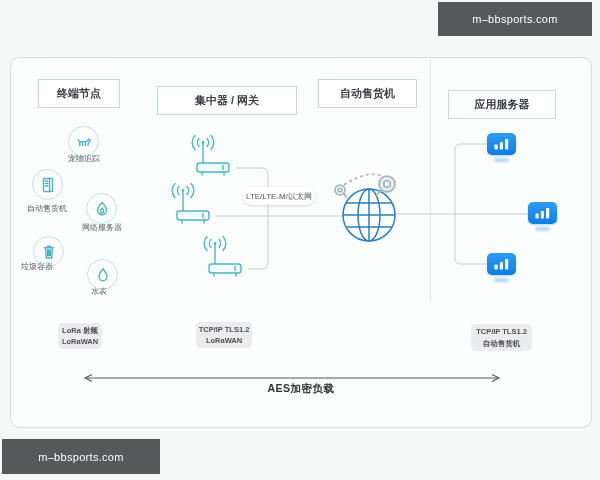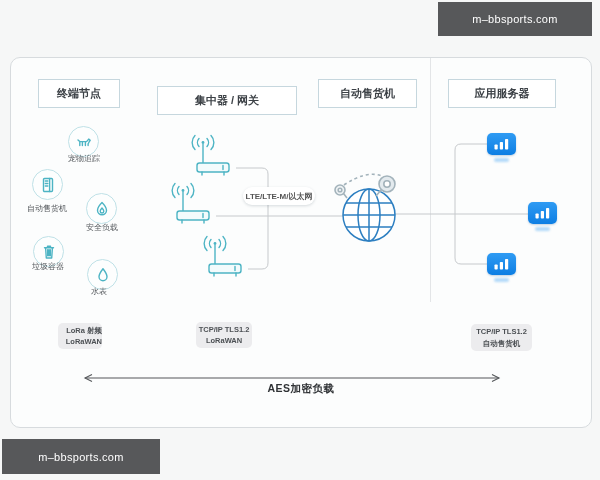--- a/index.html
+++ b/index.html
@@ -26,21 +26,21 @@
     width:29px;height:29px;border:1px solid #bfe1e7;border-radius:50%;
     background:#fdfefe;display:flex;align-items:center;justify-content:center;z-index:2;
   }
   .devlabel{
     width:70px;text-align:center;font-size:8px;color:#565a5e;z-index:2;
   }
   .lte-label{
     width:72px;height:18px;background:#fff;border-radius:9px;
     box-shadow:0 1px 3px rgba(40,60,80,.18);
     display:flex;align-items:center;justify-content:center;
-    font-size:8px;color:#555;font-weight:bold;z-index:3;
+    font-size:8px;color:#555;font-weight:normal;z-index:3;
   }
   .appsq{
     width:29px;height:22px;border-radius:5px;
     background:linear-gradient(180deg,#2f9bf3,var(--server-blue,#0d7ee3));
     box-shadow:0 1px 2px rgba(20,80,140,.25);
     display:flex;align-items:center;justify-content:center;z-index:2;
   }
   .refl{
     width:15px;height:4px;border-radius:2px;
     background:rgba(120,190,245,.55);filter:blur(1px);z-index:2;
@@ -88,21 +88,21 @@
 
 <div class="abs stage-btn" style="left:38px;top:79px;width:80px;">
     <span>终端节点</span>
   </div>
 <div class="abs stage-btn" style="left:157px;top:86px;width:138px;">
     <span>集中器 / 网关</span>
   </div>
 <div class="abs stage-btn" style="left:318px;top:79px;width:97px;">
     <span>自动售货机</span>
   </div>
-<div class="abs stage-btn" style="left:448px;top:79px;width:106px;text-align:right;">
+<div class="abs stage-btn" style="left:448px;top:90px;width:106px;text-align:right;">
     <span>应用服务器</span>
   </div>
 
 <div class="abs dev comp" style="left:68px;top:126px;">
   <svg width="18" height="18" viewBox="0 0 18 18">
     <path class="tealStroke" d="M3,7 L4.8,8.6 M4.8,8.6 H11.6 L13.7,6.1 L15.2,7.4 L13.8,9.3 V9.8 M4.8,8.6 V12.6 M7.4,12.6 V9.8 M10.4,12.6 V9.8 M13.1,12.6 V10.6"></path>
   </svg>
 </div>
 <div class="abs devlabel comp" style="left:49px;top:153px;">宠物追踪</div>
 
@@ -113,28 +113,28 @@
   </svg>
 </div>
 <div class="abs devlabel comp" style="left:12px;top:203px;">自动售货机</div>
 
 <div class="abs dev comp" style="left:86px;top:193px;">
   <svg width="18" height="18" viewBox="0 0 18 18">
     <path class="tealStroke" d="M9,2.5 C11.5,5 13.5,7 13.5,10.3 A4.5,4.5 0 0 1 4.5,10.3 C4.5,7 6.5,5 9,2.5 Z"></path>
     <path class="tealStroke" d="M9,8 C10.3,9.4 10.8,10.2 10.8,11.2 A1.8,1.8 0 0 1 7.2,11.2 C7.2,10.2 7.7,9.4 9,8 Z"></path>
   </svg>
 </div>
-<div class="abs devlabel comp" style="left:67px;top:222px;">安全负载</div>
+<div class="abs devlabel comp" style="left:67px;top:222px;">网络服务器</div>
 
 <div class="abs dev comp" style="left:33px;top:236px;">
   <svg width="18" height="18" viewBox="0 0 18 18">
     <path class="tealStroke" d="M4.5,4.7 H13.5 M7.5,4.7 V3.2 H10.5 V4.7 M5.6,4.7 L6.3,15 H11.7 L12.4,4.7 M7.7,6.8 V12.8 M9,6.8 V12.8 M10.3,6.8 V12.8"></path>
   </svg>
 </div>
-<div class="abs devlabel comp" style="left:13px;top:261px;text-align:center;">垃圾容器</div>
+<div class="abs devlabel comp" style="left:2px;top:261px;text-align:center;">垃圾容器</div>
 
 <div class="abs dev comp" style="left:87px;top:259px;">
   <svg width="18" height="18" viewBox="0 0 18 18">
     <path class="tealStroke" d="M9,2.8 C11.6,6.2 13,8.2 13,10.8 A4,4 0 0 1 5,10.8 C5,8.2 6.4,6.2 9,2.8 Z"></path>
   </svg>
 </div>
 <div class="abs devlabel comp" style="left:64px;top:286px;">水表</div>
 
 <svg class="abs comp" style="left:190px;top:133px;" width="46" height="44" viewBox="0 0 46 44">
   <path class="tealStroke" d="M13,11 V30"></path>
@@ -197,21 +197,21 @@
 
 <div class="abs appsq" style="left:487px;top:253px;">
   <svg width="15" height="12" viewBox="0 0 15 12">
     <rect x="0.5" y="6.5" width="3.2" height="5" rx="0.8" fill="#fff"></rect>
     <rect x="5.8" y="4" width="3.2" height="7.5" rx="0.8" fill="#fff"></rect>
     <rect x="11" y="1" width="3.2" height="10.5" rx="0.8" fill="#fff"></rect>
   </svg>
 </div>
 <div class="abs refl" style="left:494px;top:278px;"></div>
 
-<div class="abs tag" style="left:58px;top:323px;width:44px;height:26px;text-align:right;">
+<div class="abs tag" style="left:58px;top:323px;width:44px;height:26px;">
   <span>LoRa 射频</span>
   <span>LoRaWAN</span>
 </div>
 <div class="abs tag" style="left:196px;top:322px;width:56px;height:26px;">
   <span>TCP/IP TLS1.2</span>
   <span>LoRaWAN</span>
 </div>
 <div class="abs tag" style="left:471px;top:324px;width:61px;height:27px;">
   <span>TCP/IP TLS1.2</span>
   <span>自动售货机</span>

